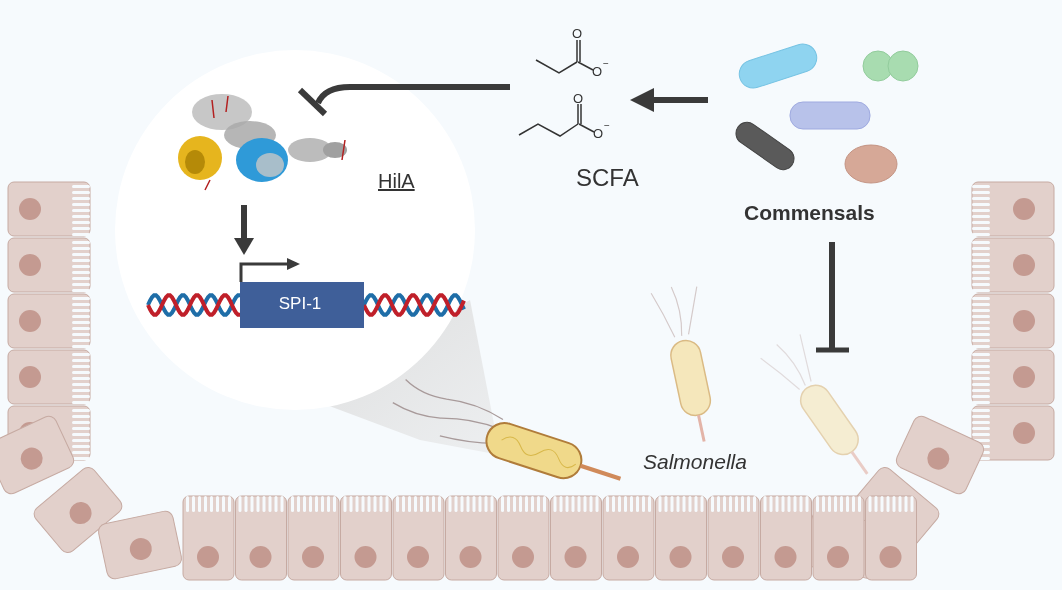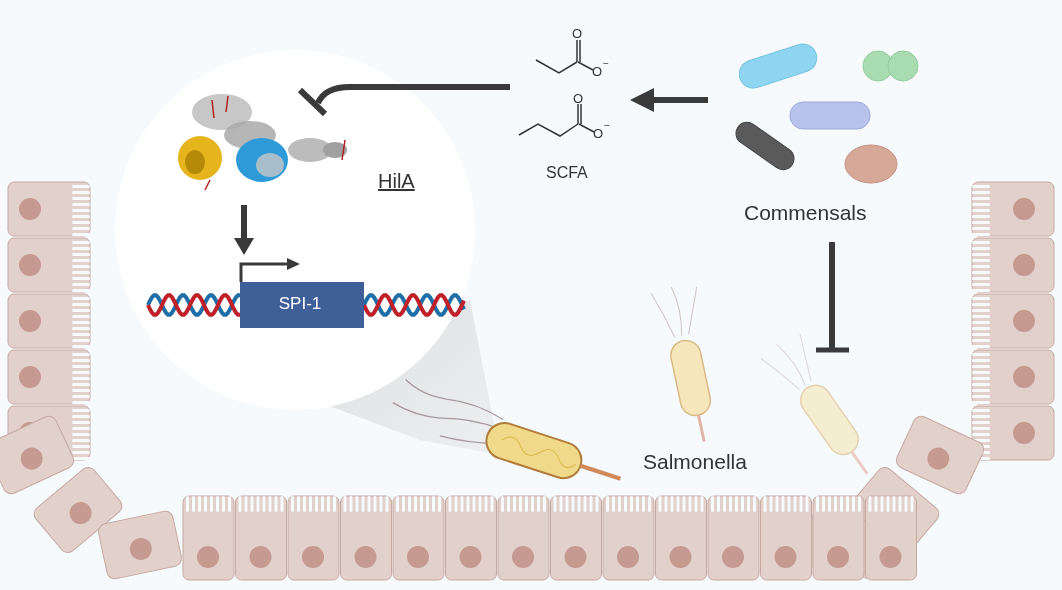--- a/index.html
+++ b/index.html
@@ -370,23 +370,23 @@
     <line x1="731" y1="375" x2="758" y2="375" stroke="#e0a89a" stroke-width="3"></line>
   </g>
   <g transform="rotate(55 826 415)" opacity="0.55">
     <path d="M790 415 q-25 -6 -50 0 M790 408 q-25 -10 -45 -18 M790 422 q-25 6 -48 14" stroke="#cfc2c2" stroke-width="1.2" fill="none"></path>
     <rect x="793" y="400" width="78" height="30" rx="15" fill="#f5e4b0" stroke="#d6b070" stroke-width="1.5"></rect>
     <line x1="871" y1="415" x2="898" y2="415" stroke="#e0a89a" stroke-width="3"></line>
   </g>
 </svg>
 
 <div class="lbl" style="left:378px;top:170px;font-size:20px;text-decoration:underline;">HilA</div>
-<div class="lbl" style="left:546px;top:164px;font-size:16px;">SCFA</div>
-<div class="lbl" style="left:744px;top:201px;font-size:21px;">Commensals</div>
+<div class="lbl" style="left:576px;top:164px;font-size:24px;">SCFA</div>
+<div class="lbl" style="left:744px;top:201px;font-size:21px;font-weight:bold;">Commensals</div>
 <div class="lbl" style="left:240px;top:294px;width:120px;text-align:center;font-size:17px;color:#ffffff;">SPI-1</div>
-<div class="lbl" style="left:643px;top:450px;font-size:21px;">Salmonella</div>
+<div class="lbl" style="left:643px;top:450px;font-size:21px;font-style:italic;">Salmonella</div>
 
 <div class="lbl" style="left:572px;top:26px;font-size:13px;">O</div>
 <div class="lbl" style="left:592px;top:64px;font-size:13px;">O</div>
 <div class="lbl" style="left:603px;top:58px;font-size:10px;">−</div>
 <div class="lbl" style="left:573px;top:91px;font-size:13px;">O</div>
 <div class="lbl" style="left:593px;top:126px;font-size:13px;">O</div>
 <div class="lbl" style="left:604px;top:120px;font-size:10px;">−</div>
 
 </body></html>

